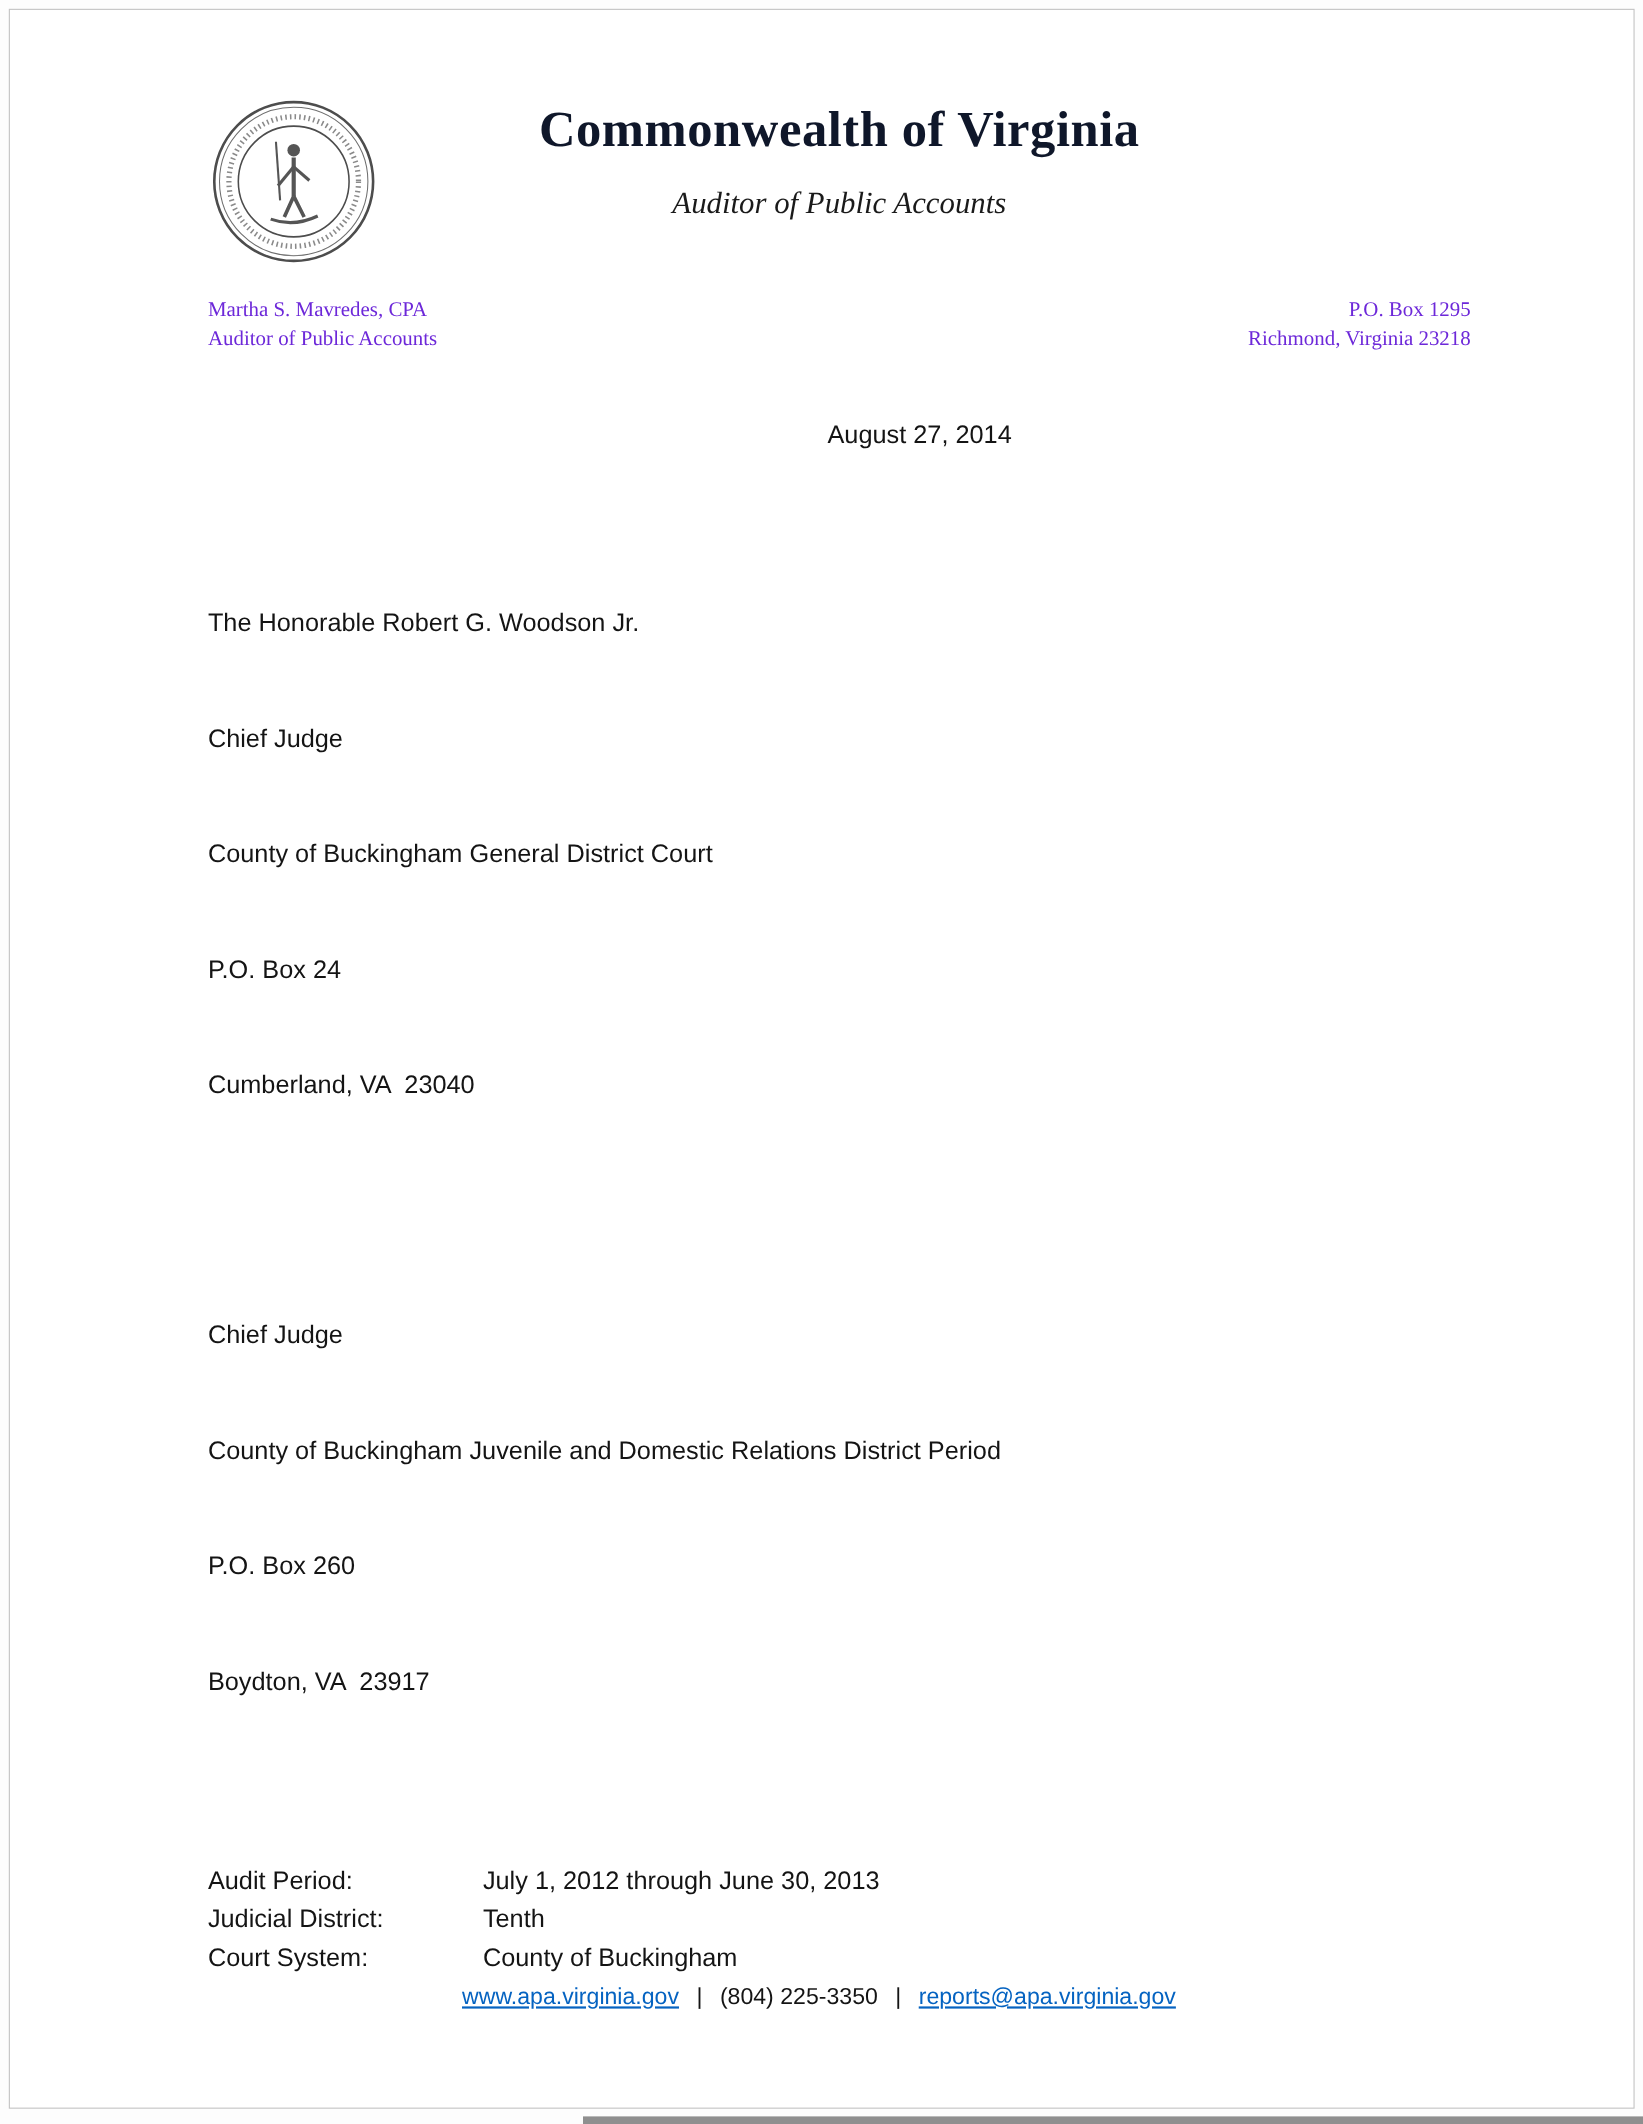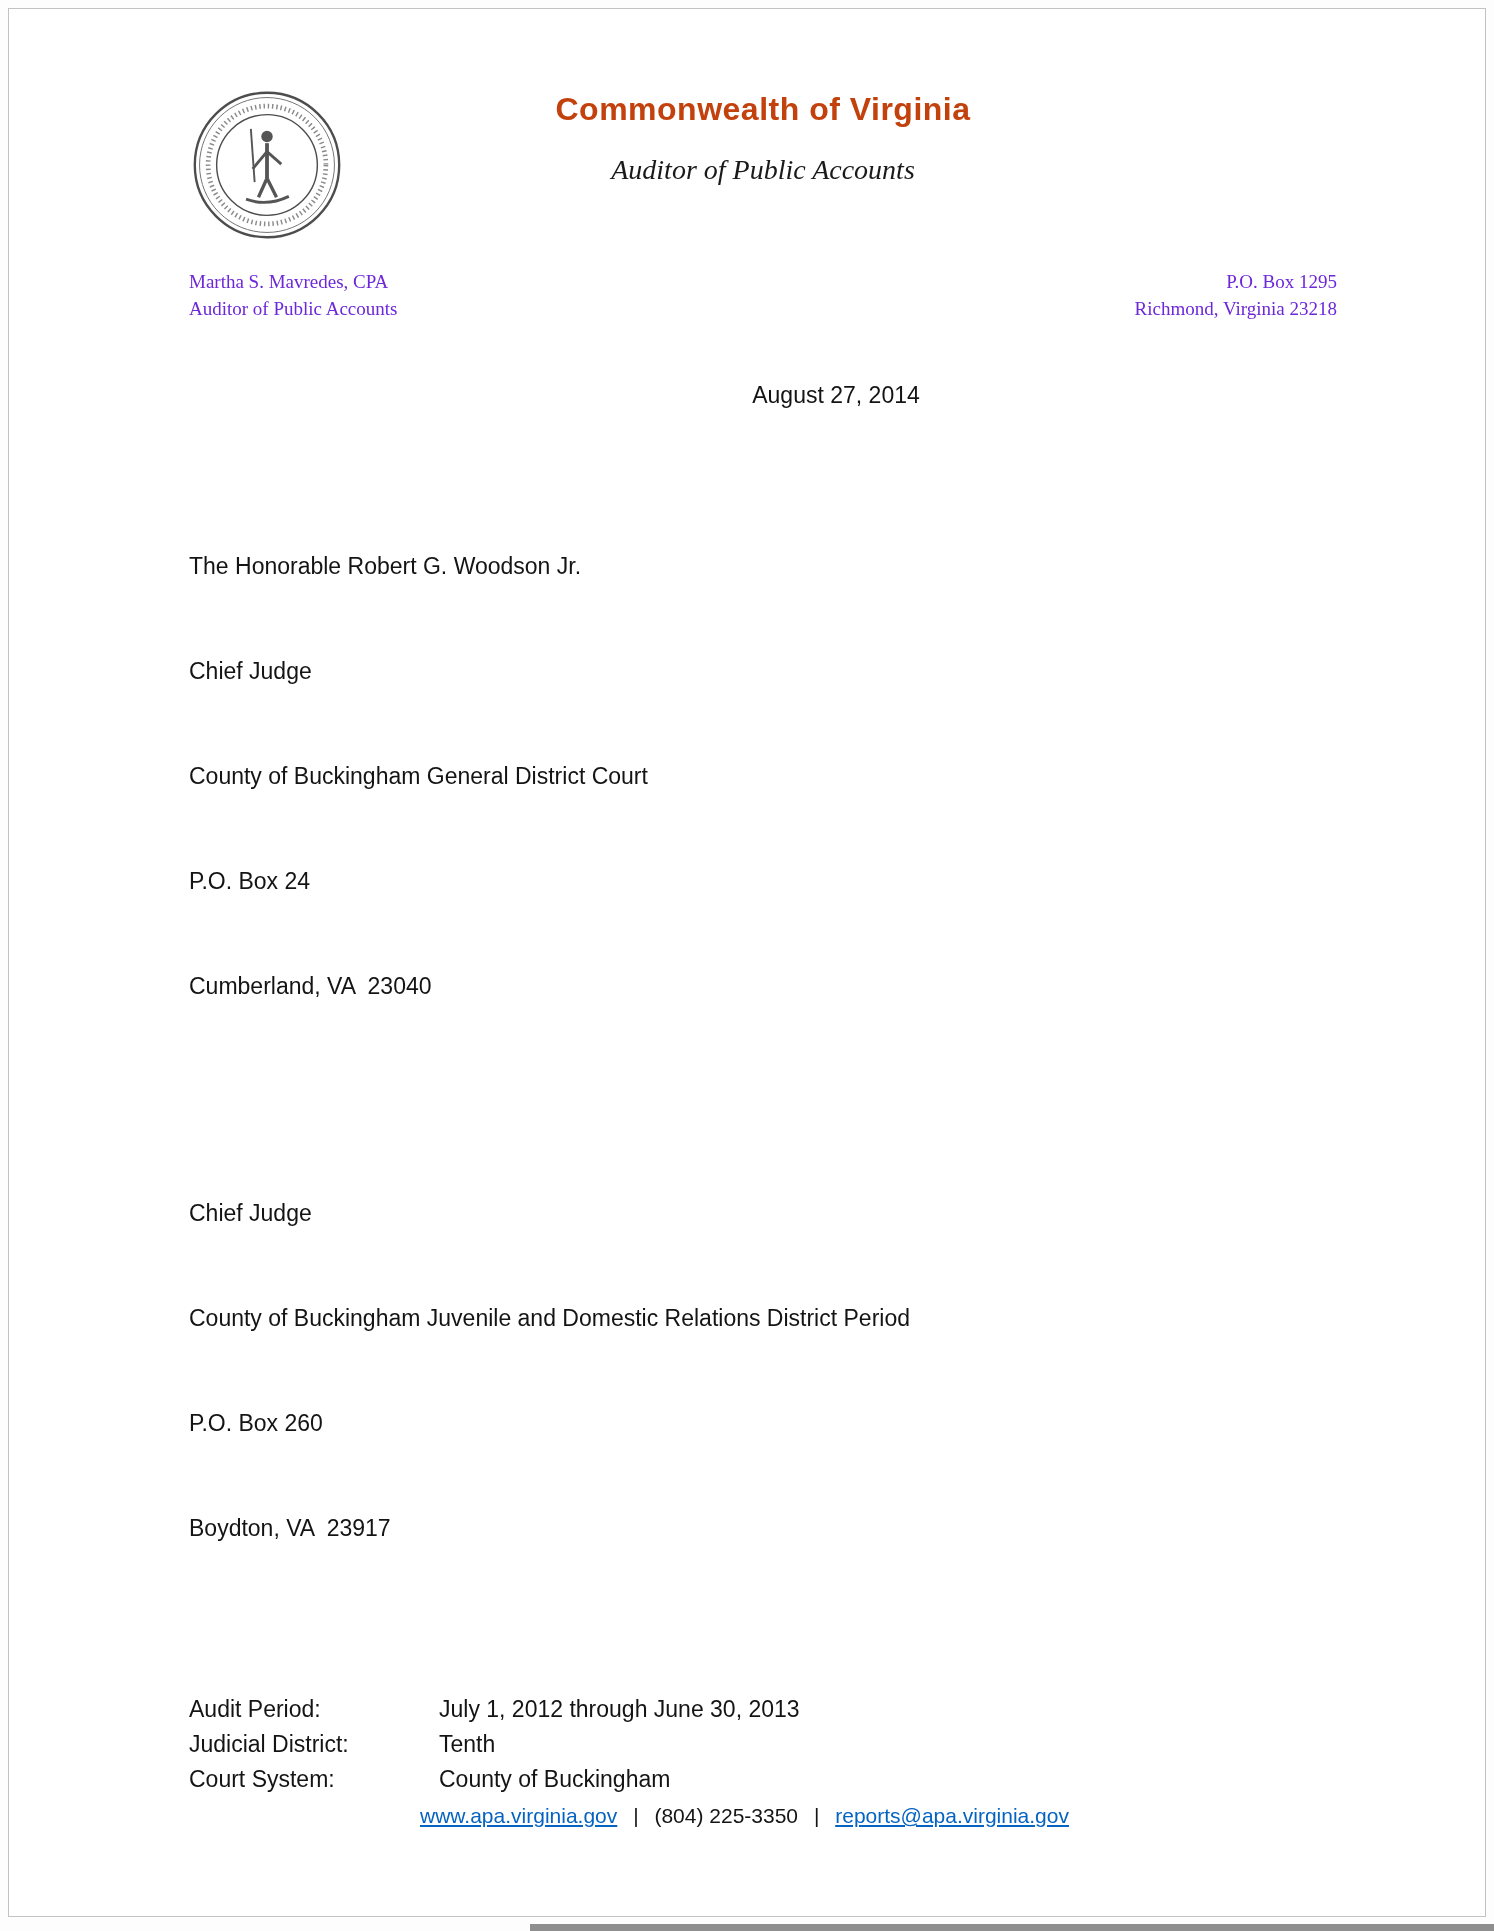--- a/index.html
+++ b/index.html
@@ -36,25 +36,25 @@
 
   .seal {
     position: absolute;
     left: 2px; top: 2px;
     width: 152px; height: 152px;
   }
 
   .masthead { text-align: center; padding-top: 4px; }
 
   .masthead-title {
-    font-family: Liberation Sans, sans-serif;
+    font-family: Liberation Serif, serif;
     font-weight: 700;
-    font-size: 32px;
+    font-size: 46px;
     letter-spacing: 0.5px;
-    color: #c2410c;
+    color: #0f172a;
   }
 
   .masthead-subtitle {
     font-family: "Liberation Serif", "DejaVu Serif", serif;
     font-style: italic;
     font-size: 28px;
     margin-top: 26px;
     color: #1a1a1a;
   }
 

